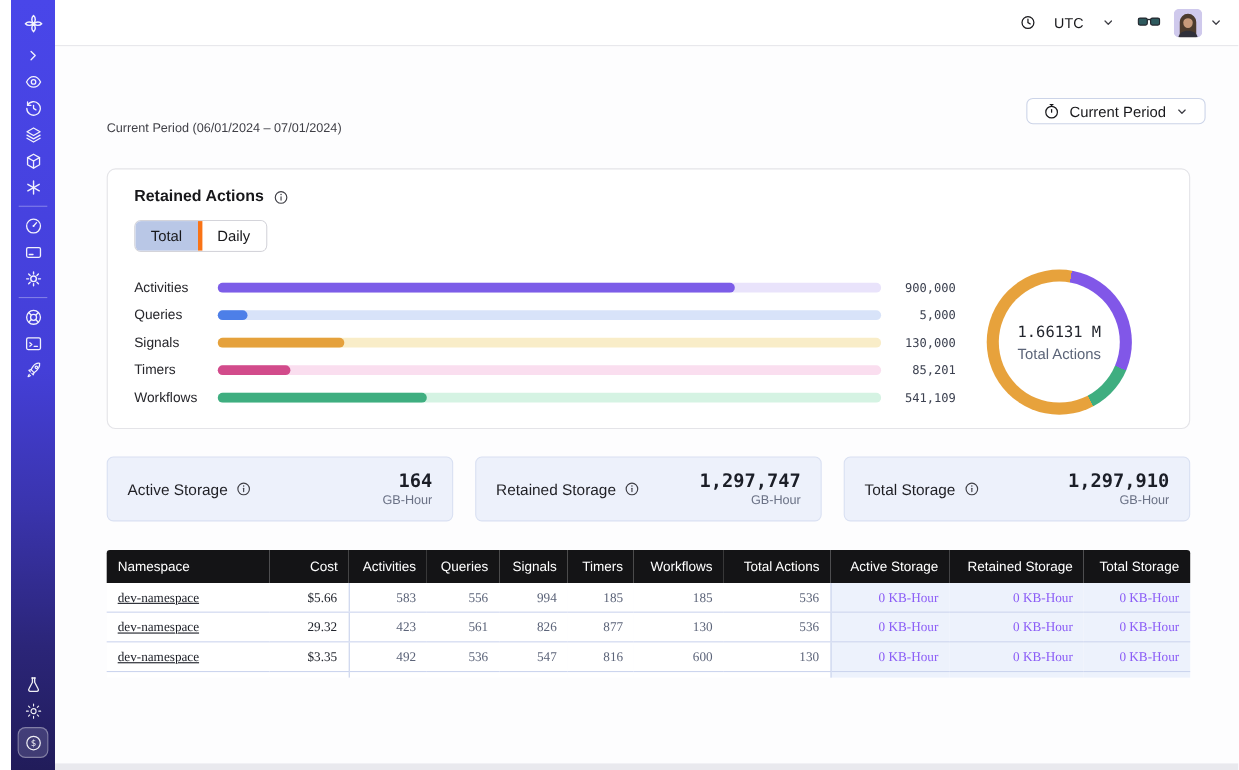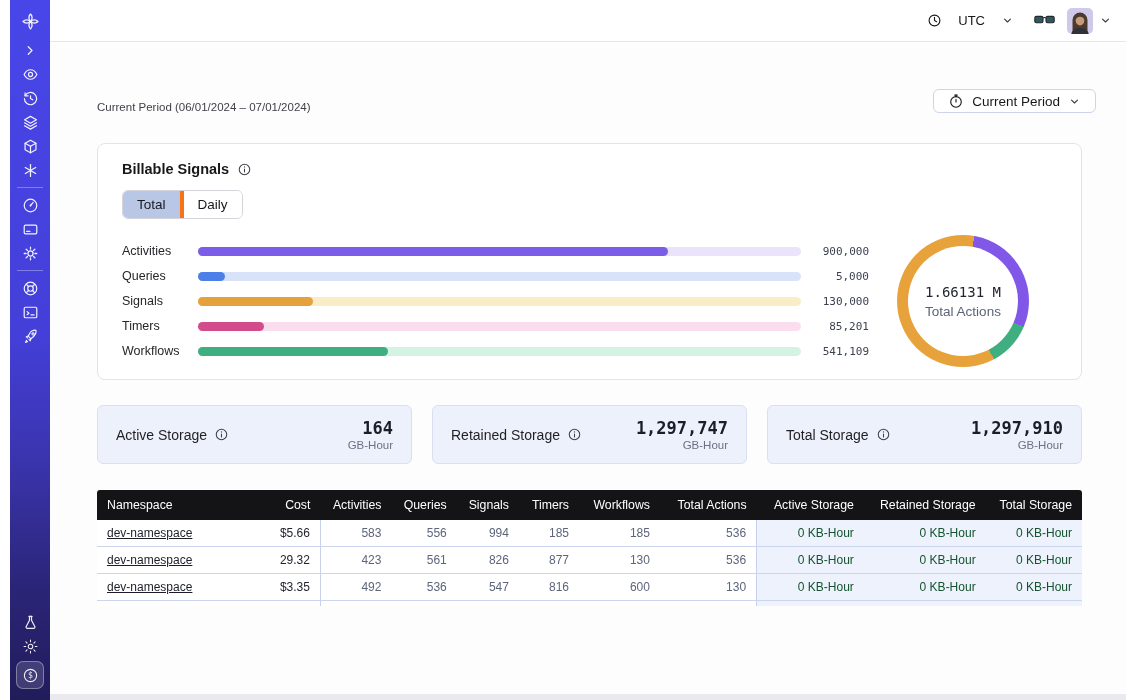--- a/index.html
+++ b/index.html
@@ -32,21 +32,21 @@
   .glasses-btn{display:flex;align-items:center;cursor:pointer;margin-left:8px;}
   .account{display:flex;align-items:center;gap:6px;cursor:pointer;}
   .avatar{width:26px;height:26px;border-radius:5px;overflow:hidden;flex:0 0 auto;}
   
   .main{
     position:absolute;left:50px;right:0;top:43px;bottom:0;box-sizing:border-box;
     background:#fdfdfe;padding:0 44px 0 47px;overflow:hidden;
   }
   .header-row{display:flex;justify-content:space-between;align-items:flex-start;margin-top:44px;}
   .page-title{font-size:27px;font-weight:600;color:#18181b;letter-spacing:.2px;}
-  .page-subtitle{font-size:11.5px;color:#3f3f46;margin-top:14px;}
+  .page-subtitle{font-size:11.5px;color:#3f3f46;margin-top:24px;}
   .period-btn{
     display:flex;align-items:center;gap:8px;height:24px;padding:0 14px;margin-right:-14px;margin-top:2px;
     background:#fff;border:1px solid #ccd4e8;border-radius:6px;font-size:13.5px;color:#18181b;cursor:pointer;
   }
   .period-btn .chev{color:#3f3f46;}
   .banner{
     margin-top:31px;height:42px;box-sizing:border-box;border-radius:4px;
     background:#e6eafc;border:1px solid #a9b8f1;display:flex;align-items:center;gap:9px;
     padding:0 15px;font-size:13.2px;color:#212126;
   }
@@ -85,27 +85,27 @@
   .storage-value-block{text-align:right;}
   .storage-value{font-family:"DejaVu Sans Mono",monospace;font-size:17px;font-weight:bold;color:#1b1e27;}
   .storage-unit{font-size:11.5px;color:#6a7185;margin-top:1px;}
   
   .table-wrap{margin-top:26px;}
   table{width:100%;border-collapse:collapse;}
   thead th{background:#141416;color:#fff;font-size:12.3px;font-weight:500;height:30px;
     padding:0 10px;white-space:nowrap;text-align:right;}
   thead th:first-child{border-top-left-radius:3px;text-align:left;}
   thead th:last-child{border-top-right-radius:3px;}
-  tbody td{font-family:Liberation Sans, sans-serif;font-size:12px;height:26px;padding:0 10px;
+  tbody td{font-family:Liberation Serif, serif;font-size:12px;height:26px;padding:0 10px;
     text-align:right;border-bottom:1px solid #ccd5ee;white-space:nowrap;background:#fff;}
   td.col-namespace{text-align:left;}
   .ns-link{color:#1c1f27;text-decoration:underline;cursor:pointer;}
   td.cost{color:#23262e;}
   td.num{color:#5d657a;}
-  td.storage{background:#edf2fc;color:#14532d;}
+  td.storage{background:#edf2fc;color:#8b5cf6;}
   td.div-left{border-left:1px solid #c7d1ec;}
   tr.partial td{height:5px;border-bottom:0;}
   .bottom-strip{position:absolute;left:0;right:0;bottom:0;height:6px;background:#e9e9ee;}
   svg{display:block;}
 </style>
 </head>
 <body>
 
 <nav class="sidebar">
   <div class="nav-icon logo">
@@ -280,21 +280,21 @@
         <svg width="13" height="13" viewBox="0 0 20 20" fill="none" stroke="currentColor" stroke-width="1.8" stroke-linecap="round" stroke-linejoin="round">
             <path d="M5.5 7.8 10 12.3l4.5-4.5"></path>
           </svg>
       </span>
     </button>
   </div>
 
 
   <section class="card">
     <div class="card-title-row">
-      <span>Billable Signals</span>
+      <span>Retained Actions</span>
       <span class="info-icon">
         <svg width="15" height="15" viewBox="0 0 20 20" fill="none" stroke="#3f3f46" stroke-width="1.4">
             <circle cx="10" cy="10" r="7"></circle>
             <path d="M10 9.2v4" stroke-linecap="round"></path>
             <circle cx="10" cy="6.5" r=".9" fill="#3f3f46" stroke="none"></circle>
           </svg>
       </span>
     </div>
     <div class="tabs">
       <button class="tab active">Total</button>

